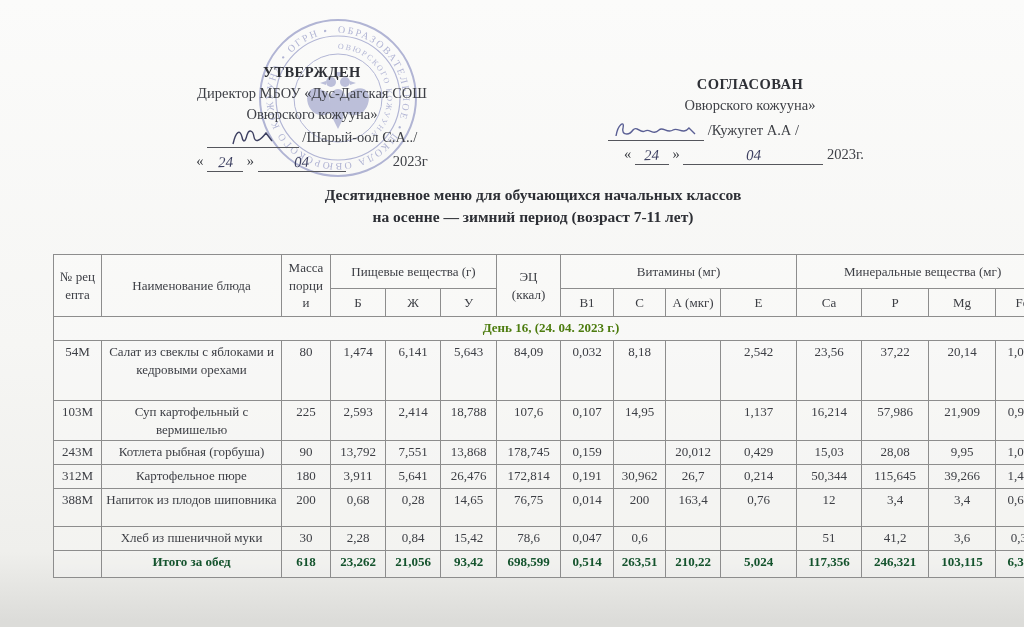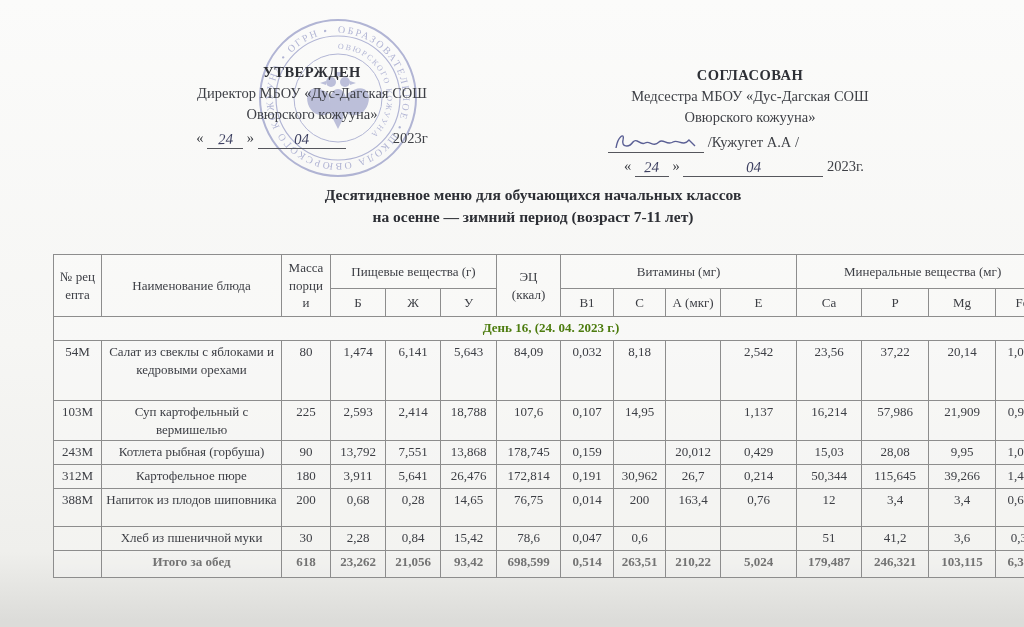--- a/index.html
+++ b/index.html
@@ -24,21 +24,21 @@
   .doc-title{width:1024px;text-align:center;font-weight:bold;font-size:15.5px;line-height:1.45;color:#2d2f35;margin-left:21px;}
   
   table.menu{border-collapse:collapse;table-layout:fixed;width:995px;background:rgba(255,255,255,.25);}
   table.menu td,table.menu th{
     border:1px solid #8d8d8d;padding:2px 4px;vertical-align:top;
     font-size:13px;font-weight:normal;text-align:center;line-height:1.35;color:#3c3e44;
     overflow:hidden;
   }
   table.menu th{vertical-align:middle;}
   td.dish{text-align:left;padding-left:7px;}
-  tr.total td{font-weight:bold;color:#737373;}
+  tr.total td{font-weight:bold;color:#14532d;}
   tr.section td{font-weight:bold;border-left:1px solid #8d8d8d;border-right:1px solid #8d8d8d;color:#4d7c0f;}
   .brk{word-break:break-all;}
   .pre{white-space:pre-line;}
 </style>
 </head>
 <body>
 
 <svg class="abs stamp" style="left:252px;top:12px;" width="172" height="172" viewBox="0 0 172 172">
   <defs>
     <filter id="blur">
@@ -71,33 +71,38 @@
       <path d="M80,105 l6,12 6,-12 Z"></path>
       <rect x="83" y="60" width="6" height="4"></rect>
     </g>
   </g>
 </svg>
 
 <div class="abs approval" style="left:152px;top:62px;width:320px;">
   <div class="ttl">УТВЕРЖДЕН</div>
   <div>Директор МБОУ «Дус-Дагская СОШ</div>
   <div>Овюрского кожууна»</div>
+  <div class="sigline">
+    <span class="u" style="width:92px;"><svg class="scribble" width="46" height="20" viewBox="0 0 46 20">
+          <path d="M3,17 C6,4 10,2 12,10 C13,15 15,16 17,8 C19,2 23,3 24,10 C25,16 30,14 36,6 L42,14" stroke="#3d4061" stroke-width="1.4" fill="none"></path>
+        </svg></span>
+    <span>/Шарый-оол С.А../</span>
+  </div>
   <div class="dateline">
     <span>«</span>
     <span class="u" style="width:36px;"><span class="hw">24</span></span>
     <span>»</span>
     <span class="u" style="width:88px;"><span class="hw">04</span></span>
     <span style="display:inline-block;width:40px;"></span>
     <span>2023г</span>
   </div>
 </div>
 
-<div class="abs approval" style="left:590px;top:65px;width:320px;">
+<div class="abs approval" style="left:590px;top:74px;width:320px;">
   <div class="ttl">СОГЛАСОВАН</div>
-  <div>Медсестра МБОУ «Дус-Дагская  СОШ</div>
   <div>Овюрского  кожууна»</div>
   <div class="sigline" style="text-align:left;padding-left:18px;">
     <span class="u" style="width:96px;"><svg class="scribble" width="86" height="22" viewBox="0 0 86 22">
           <path d="M3,18 C5,6 12,2 10,10 C8,17 16,18 20,12 C24,7 27,16 32,13 C37,10 40,18 46,12 C50,8 54,16 60,12 C65,9 70,17 76,10 L82,16" stroke="#5a5f94" stroke-width="1.4" fill="none"></path>
         </svg></span>
     <span>/Кужугет А.А /</span>
   </div>
   <div class="dateline" style="text-align:left;padding-left:34px;">
     <span>«</span>
     <span class="u" style="width:34px;"><span class="hw">24</span></span>
@@ -267,19 +272,19 @@
         <td class="dish">Итого за обед</td>
         <td>618</td>
         <td>23,262</td>
         <td>21,056</td>
         <td>93,42</td>
         <td>698,599</td>
         <td>0,514</td>
         <td>263,51</td>
         <td>210,22</td>
         <td>5,024</td>
-        <td>179,487</td>
+        <td>117,356</td>
         <td>246,321</td>
         <td>103,115</td>
         <td>6,301</td>
       </tr>
     </tbody>
 </table>
 
 </body></html>

